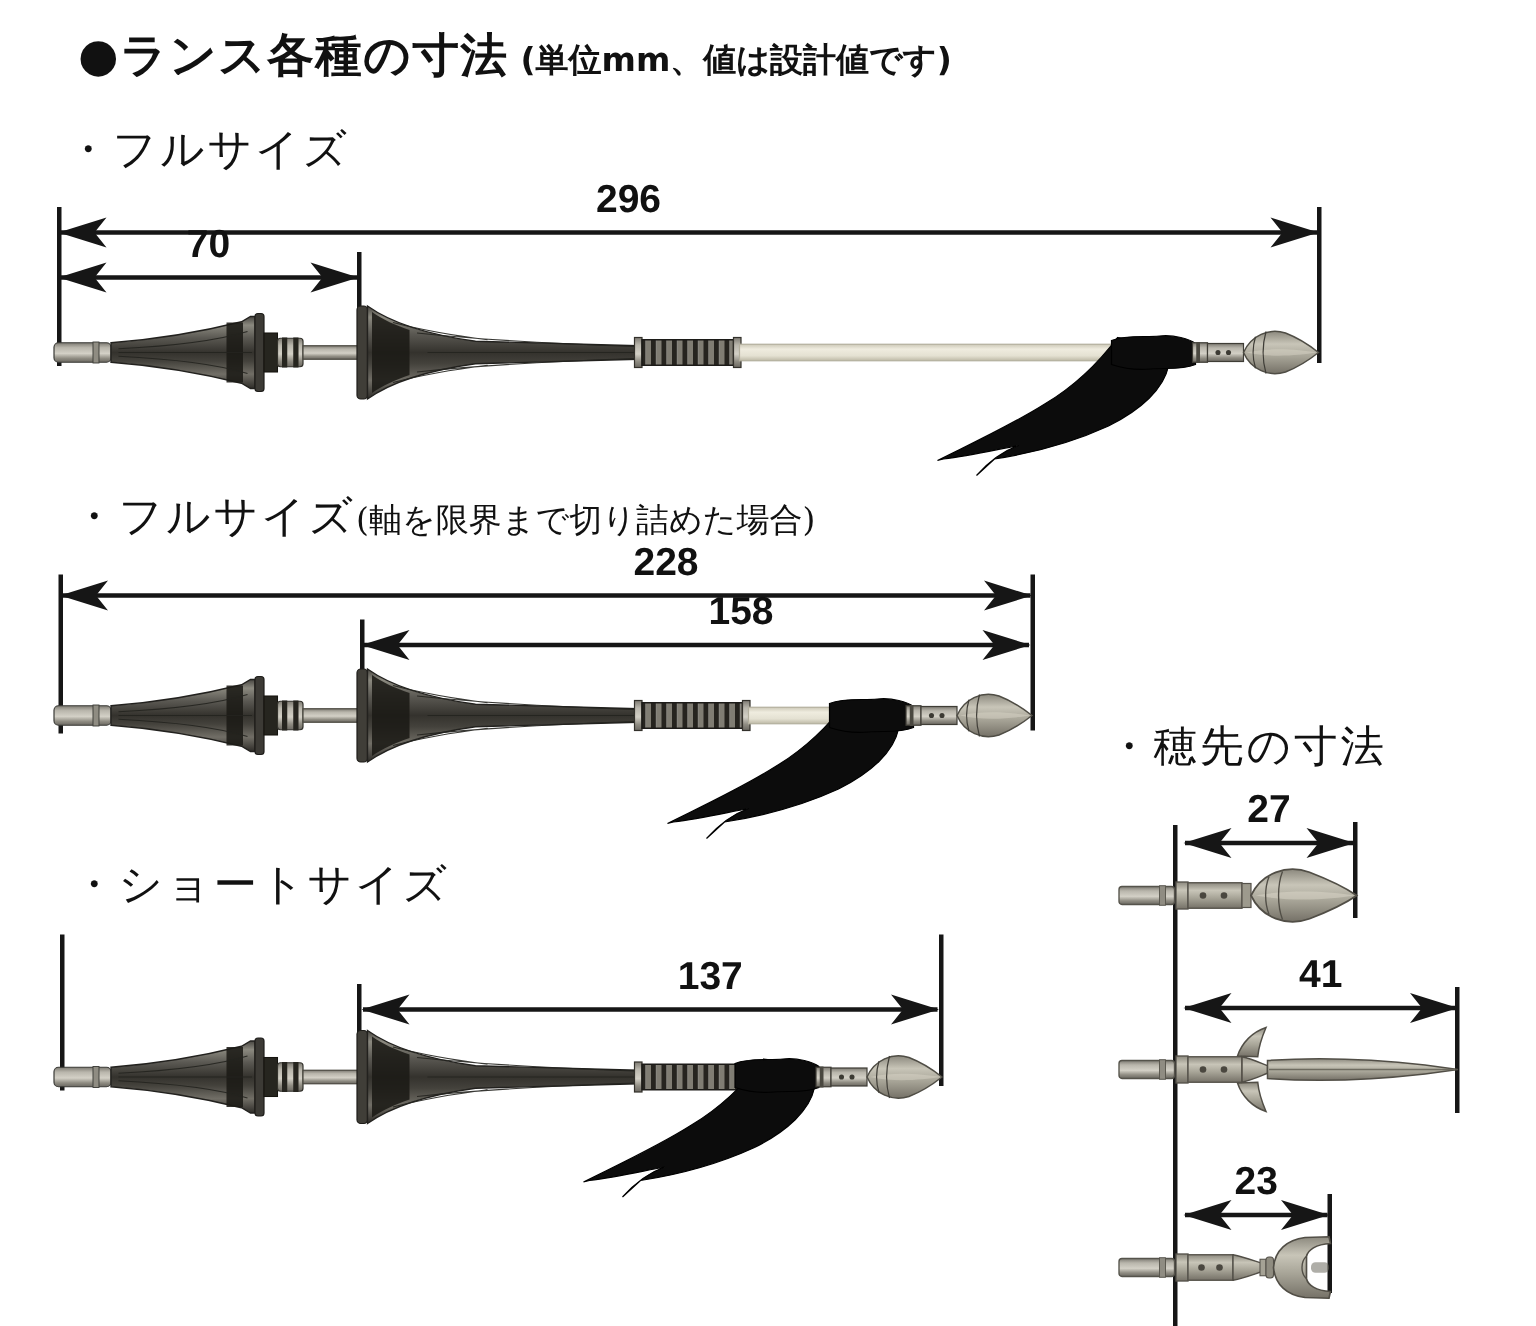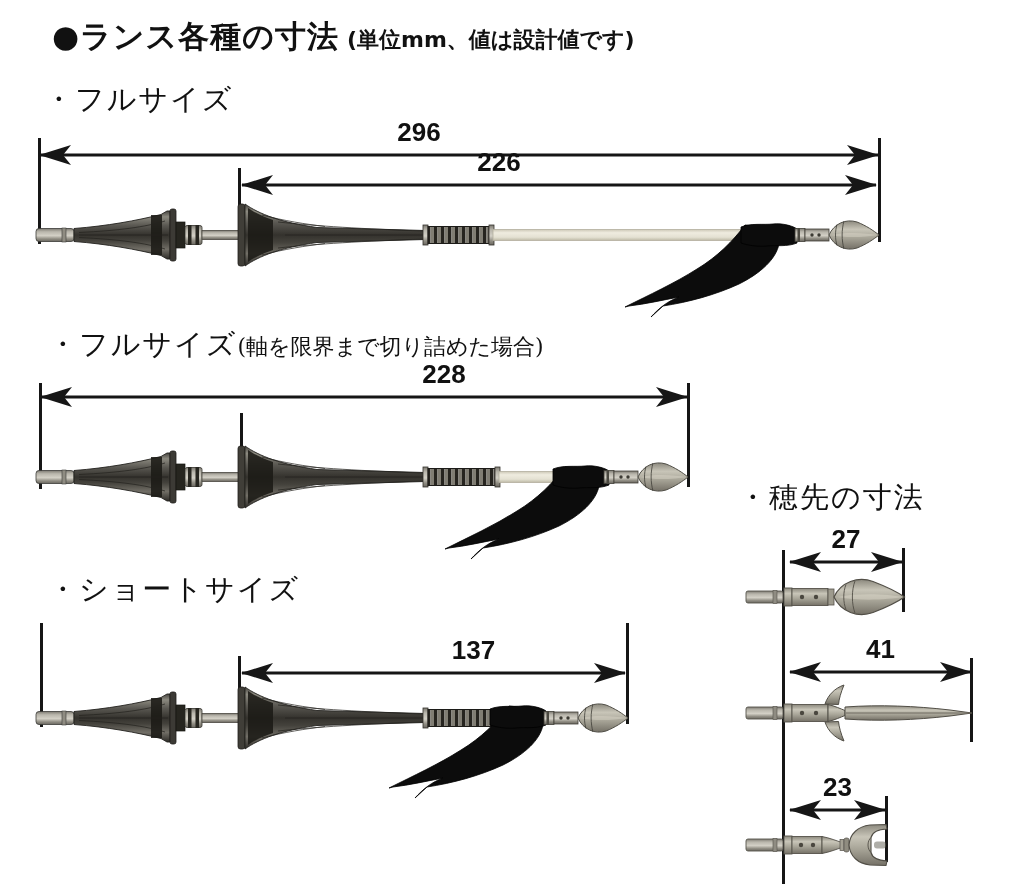--- a/index.html
+++ b/index.html
@@ -113,26 +113,26 @@
   </div>
 
   <div class="dim" style="left:38px;top:143px;width:842px;text-align:right;--off:-40px;">
     <span class="lbl">296</span>
   <svg width="842" height="24">
         <line x1="2" y1="12" x2="840" y2="12" stroke="#161616" stroke-width="3"></line>
         <polygon points="1,12 33,2 25,12 33,22" fill="#161616"></polygon>
         <polygon points="841,12 809,2 817,12 809,22" fill="#161616"></polygon>
       </svg>
     </div>
-  <div class="dim" style="left:240px;top:173px;width:638px;--off:-60px;">
-    <span class="lbl">226</span>
-  <svg width="638" height="24">
-        <line x1="2" y1="12" x2="636" y2="12" stroke="#161616" stroke-width="3"></line>
-        <polygon points="1,12 33,2 25,12 33,22" fill="#161616"></polygon>
-        <polygon points="637,12 605,2 613,12 605,22" fill="#161616"></polygon>
+  <div class="dim" style="left:38px;top:173px;width:202px;">
+    <span class="lbl">70</span>
+  <svg width="202" height="24">
+        <line x1="2" y1="12" x2="200" y2="12" stroke="#161616" stroke-width="3"></line>
+        <polygon points="1,12 33,2 25,12 33,22" fill="#161616"></polygon>
+        <polygon points="201,12 169,2 177,12 169,22" fill="#161616"></polygon>
       </svg>
     </div>
   <div class="vline" style="left:38px;top:138px;height:106px;"></div>
   <div class="vline" style="left:238px;top:168px;height:76px;"></div>
   <div class="vline" style="left:878px;top:138px;height:104px;"></div>
 
   <svg class="drawing" style="left:35px;top:205px;" width="850" height="120">
     <g>
         <use href="#lance-rear"></use>
       </g>
@@ -151,20 +151,28 @@
   <div class="sec-label jp" style="left:48px;top:325px;">
     <span>・フルサイズ</span><span class="note">(軸を限界まで切り詰めた場合)</span>
   </div>
 
   <div class="dim" style="left:39px;top:385px;width:730px;--off:40px;">
     <span class="lbl">228</span>
   <svg width="650" height="24">
         <line x1="2" y1="12" x2="648" y2="12" stroke="#161616" stroke-width="3"></line>
         <polygon points="1,12 33,2 25,12 33,22" fill="#161616"></polygon>
         <polygon points="649,12 617,2 625,12 617,22" fill="#161616"></polygon>
+      </svg>
+    </div>
+  <div class="dim" style="left:240px;top:418px;width:448px;--off:30px;">
+    <span class="lbl">158</span>
+  <svg width="448" height="24">
+        <line x1="2" y1="12" x2="446" y2="12" stroke="#161616" stroke-width="3"></line>
+        <polygon points="1,12 33,2 25,12 33,22" fill="#161616"></polygon>
+        <polygon points="447,12 415,2 423,12 415,22" fill="#161616"></polygon>
       </svg>
     </div>
   <div class="vline" style="left:39px;top:383px;height:106px;"></div>
   <div class="vline" style="left:240px;top:413px;height:74px;"></div>
   <div class="vline" style="left:687px;top:383px;height:104px;"></div>
 
   <svg class="drawing" style="left:35px;top:447px;" width="660" height="125">
     <g>
         <use href="#lance-rear"></use>
       </g>

